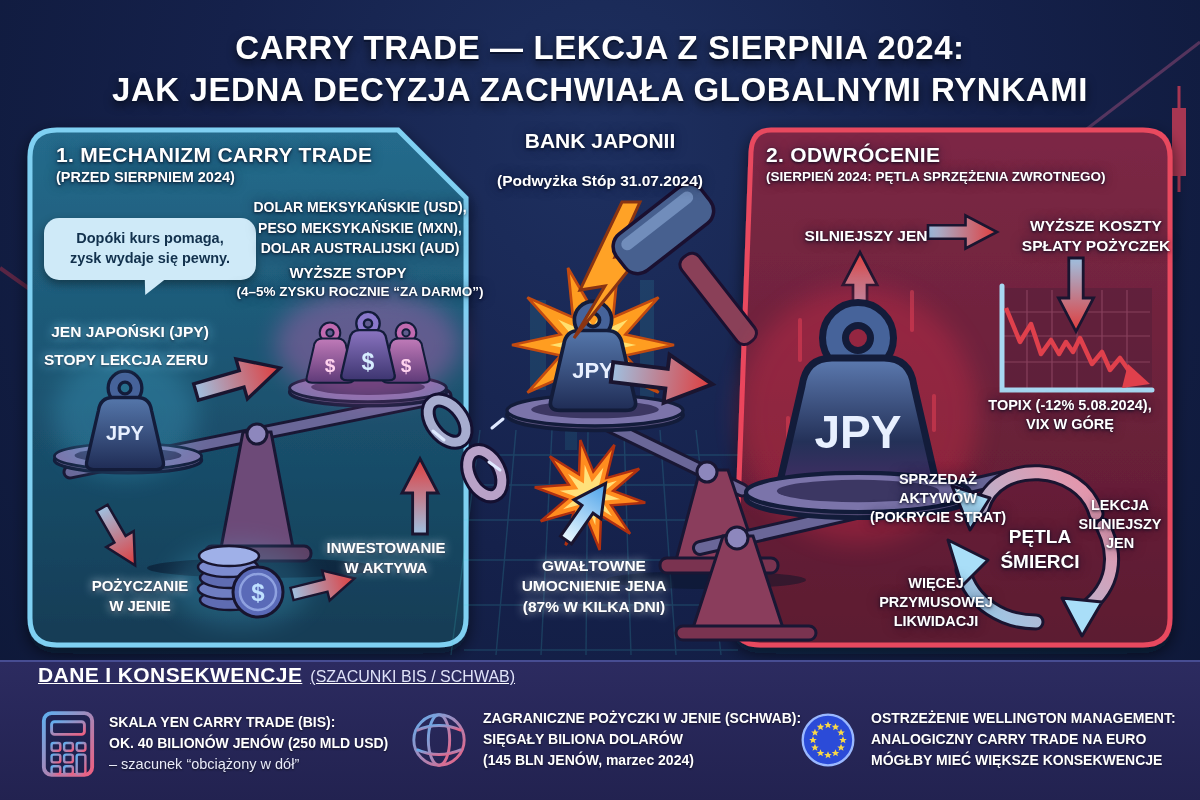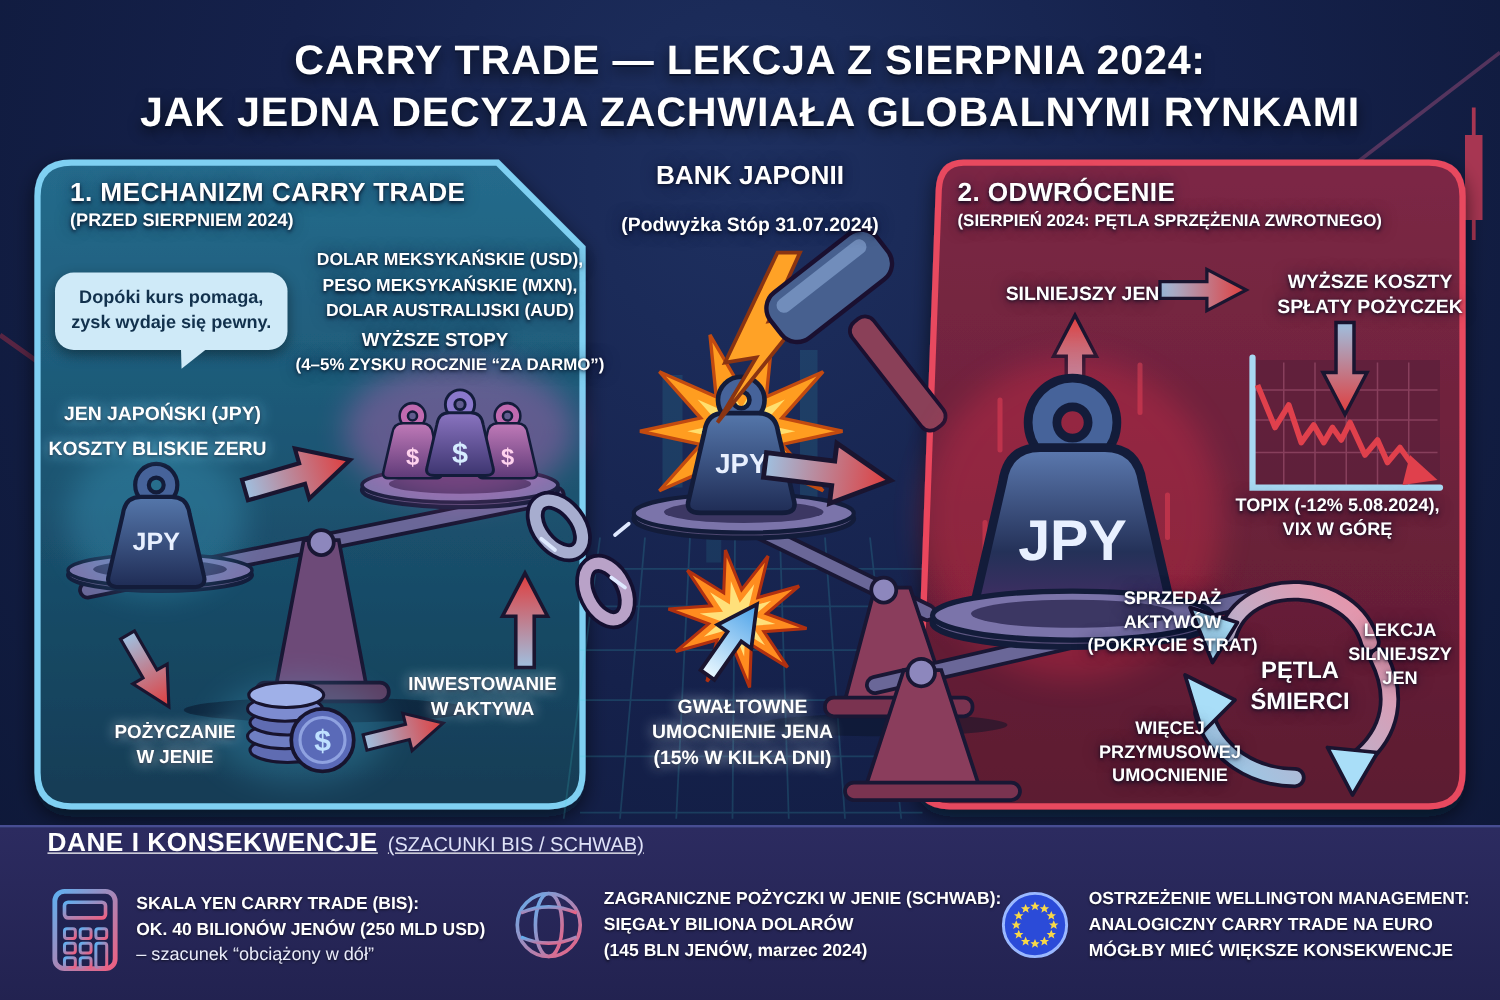--- a/index.html
+++ b/index.html
@@ -13,21 +13,21 @@
   .lbl span{display:block;}
   .leftal{transform:none;text-align:left;}
   .glowcyan{text-shadow:0 0 11px rgba(140,225,255,.95),0 1px 3px rgba(5,10,30,.9);}
   .glowwhite{text-shadow:0 0 10px rgba(225,242,255,.85),0 1px 3px rgba(5,10,30,.9);}
   .title1{left:600px;top:26px;font-size:33px;letter-spacing:.6px;
     text-shadow:0 2px 0 #0a1430,0 4px 10px rgba(0,0,0,.65);}
   .title2{left:600px;top:68px;font-size:33px;letter-spacing:.6px;
     text-shadow:0 2px 0 #0a1430,0 4px 10px rgba(0,0,0,.65);}
   .phead{font-size:21px;letter-spacing:.3px;}
   .psub{font-size:14.5px;font-weight:600;}
-  .bubble{position:absolute;z-index:3;left:44px;top:218px;width:186px;height:62px;
+  .bubble{position:absolute;z-index:3;left:44px;top:218px;width:212px;height:62px;
     background:#cfeaf8;border-radius:15px;color:#12314d;font-weight:600;font-size:14.5px;
     display:flex;flex-direction:column;justify-content:center;text-align:center;line-height:1.35;
     box-shadow:0 4px 10px rgba(0,0,0,.4);}
   .bubble::after{content:"";position:absolute;left:98px;bottom:-15px;width:0;height:0;
     border-top:17px solid #cfeaf8;border-left:6px solid transparent;border-right:16px solid transparent;
     transform:skewX(-18deg);}
   .row b,.row i{display:inline;font-style:normal;}
   .row i{font-weight:600;}
   .footer{position:absolute;left:0;top:660px;width:1200px;height:140px;z-index:2;
     background:linear-gradient(#2c2b60,#222250);border-top:2px solid #474d92;}
@@ -352,38 +352,38 @@
   <span>PESO MEKSYKAŃSKIE (MXN),</span>
   <span>DOLAR AUSTRALIJSKI (AUD)</span>
 </div>
 <div class="lbl" style="left:348px;top:263px;font-size:15px;">WYŻSZE STOPY</div>
 <div class="lbl" style="left:360px;top:283px;font-size:13.5px;font-weight:600;">(4–5% ZYSKU ROCZNIE “ZA DARMO”)</div>
 
 <div class="lbl glowcyan" style="left:130px;top:322px;font-size:15.5px;">
   <span>JEN JAPOŃSKI (JPY)</span>
 </div>
 <div class="lbl glowcyan" style="left:126px;top:350px;font-size:15.5px;">
-  <span>KOSZTY BLISKIE ZERU</span>
+  <span>STOPY LEKCJA ZERU</span>
 </div>
 
 <div class="lbl glowwhite" style="left:140px;top:576px;font-size:15px;">
   <span>POŻYCZANIE</span>
   <span>W JENIE</span>
 </div>
 <div class="lbl glowwhite" style="left:386px;top:538px;font-size:15px;">
   <span>INWESTOWANIE</span>
   <span>W AKTYWA</span>
 </div>
 
 <div class="lbl" style="left:600px;top:127px;font-size:21px;">BANK JAPONII</div>
 <div class="lbl" style="left:600px;top:171px;font-size:15.5px;font-weight:600;">(Podwyżka Stóp 31.07.2024)</div>
 <div class="lbl glowwhite" style="left:594px;top:556px;font-size:15.5px;">
   <span>GWAŁTOWNE</span>
   <span>UMOCNIENIE JENA</span>
-  <span>(15% W KILKA DNI)</span>
+  <span>(87% W KILKA DNI)</span>
 </div>
 
 <div class="lbl leftal phead" style="left:766px;top:141px;">2. ODWRÓCENIE</div>
 <div class="lbl leftal psub" style="left:766px;top:168px;font-size:13.5px;">(SIERPIEŃ 2024: PĘTLA SPRZĘŻENIA ZWROTNEGO)</div>
 
 <div class="lbl" style="left:866px;top:226px;font-size:15.5px;">SILNIEJSZY JEN</div>
 <div class="lbl" style="left:1096px;top:216px;font-size:15.5px;">
   <span>WYŻSZE KOSZTY</span>
   <span>SPŁATY POŻYCZEK</span>
 </div>
@@ -402,21 +402,21 @@
   <span>(POKRYCIE STRAT)</span>
 </div>
 <div class="lbl" style="left:1120px;top:496px;font-size:14.5px;">
   <span>LEKCJA</span>
   <span>SILNIEJSZY</span>
   <span>JEN</span>
 </div>
 <div class="lbl" style="left:936px;top:574px;font-size:14.5px;">
   <span>WIĘCEJ</span>
   <span>PRZYMUSOWEJ</span>
-  <span>UMOCNIENIE</span>
+  <span>LIKWIDACJI</span>
 </div>
 
 <div class="footer">
   <div class="fhead">
     <b>DANE I KONSEKWENCJE</b><span>(SZACUNKI BIS / SCHWAB)</span>
   </div>
 
   <div class="fitem" style="left:40px;">
     <svg width="56" height="72" viewBox="0 0 58 72">
       <defs>

